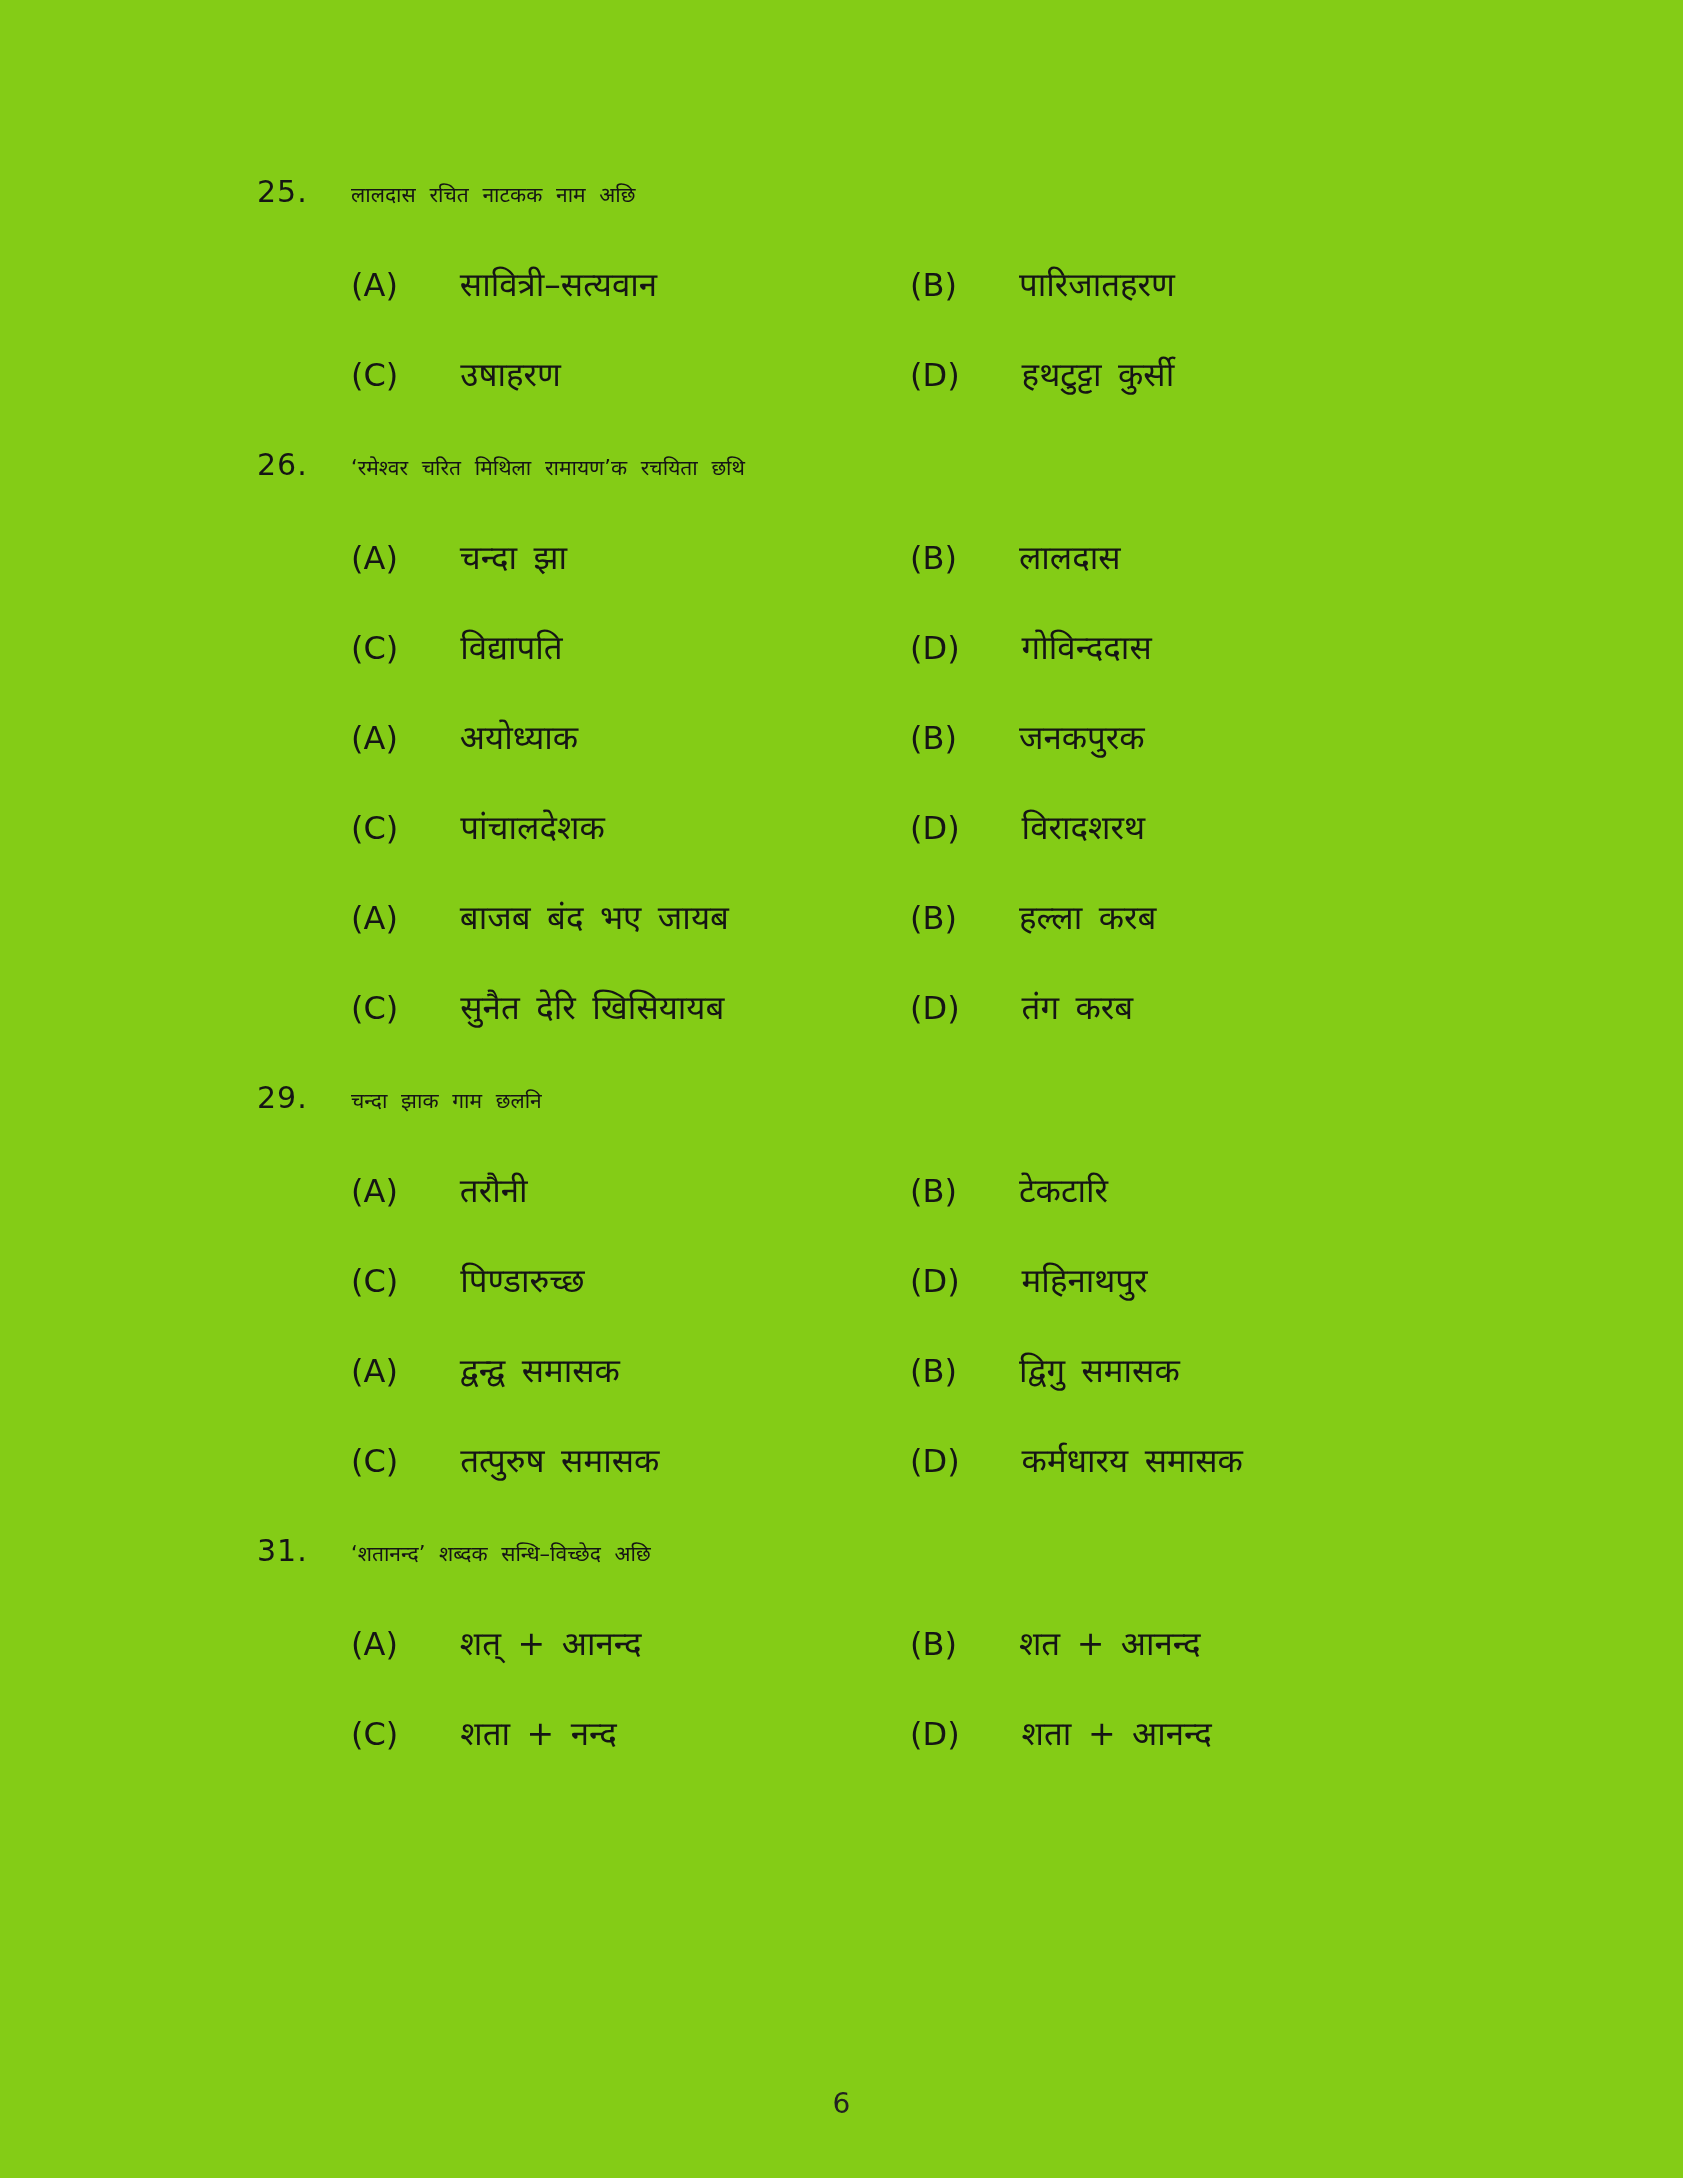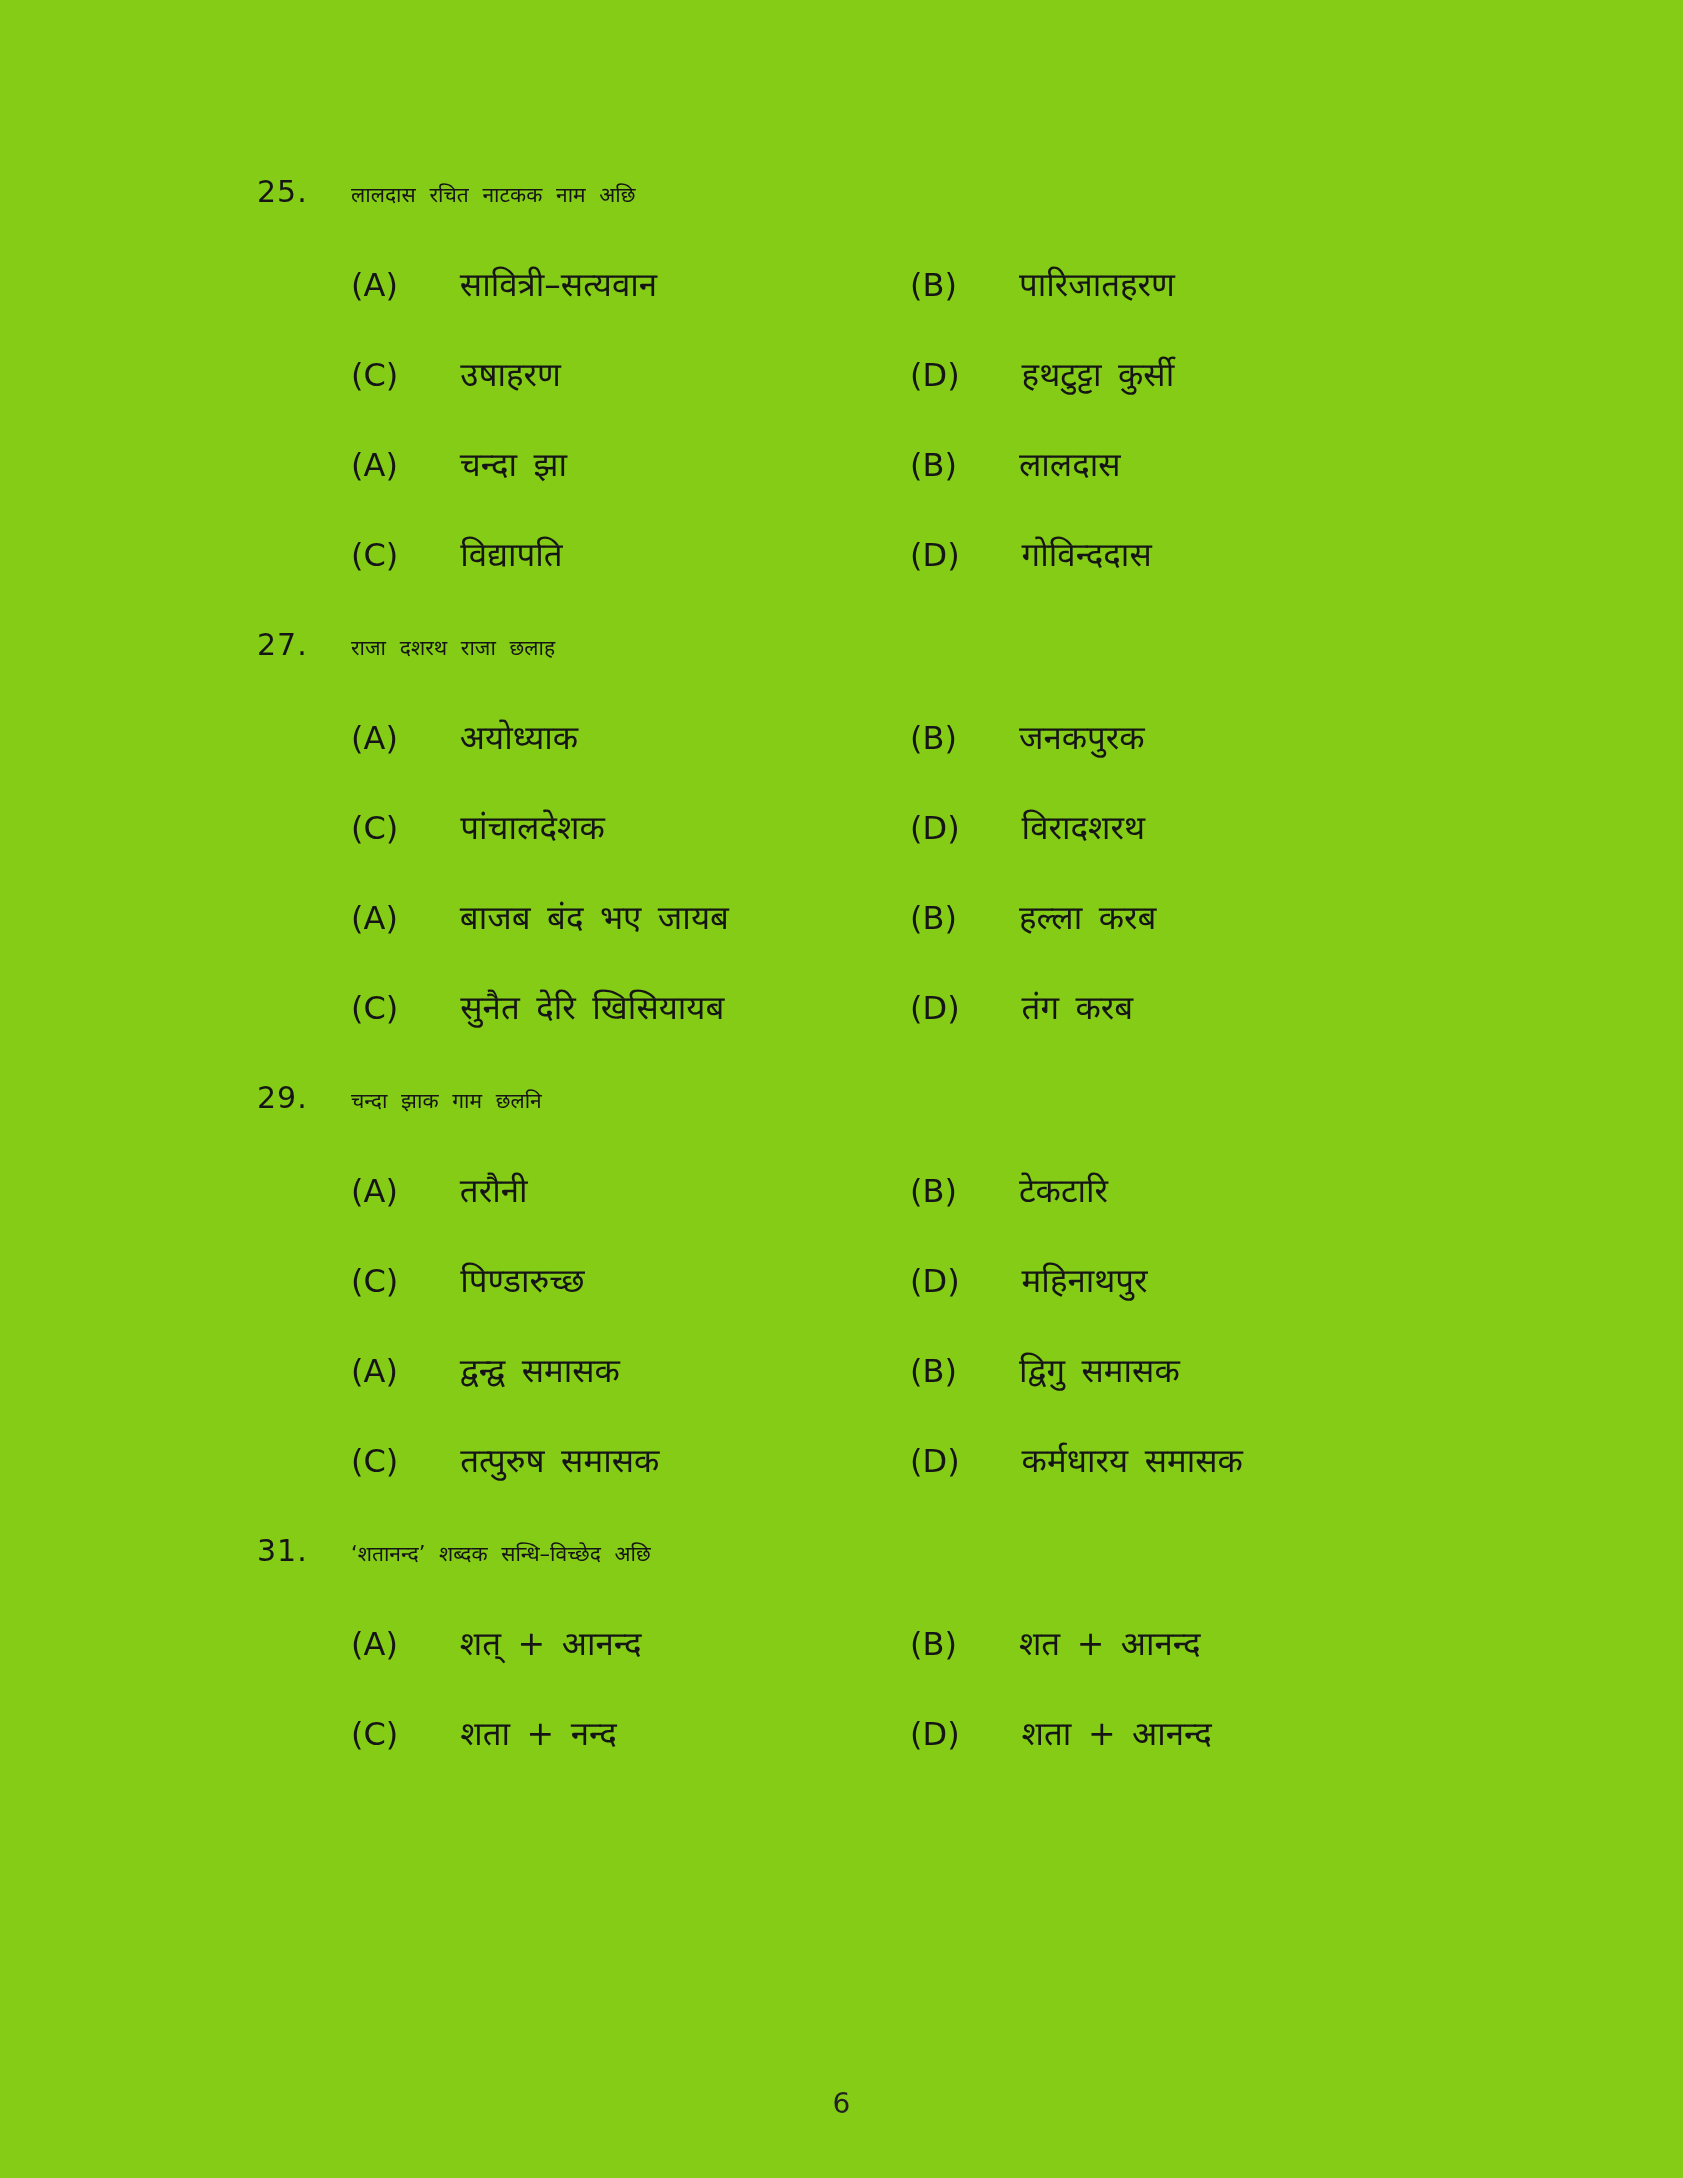--- a/index.html
+++ b/index.html
@@ -96,20 +96,24 @@
             <span class="opt-text">उषाहरण</span>
           </span>
         <span class="opt">
             <span class="opt-label">(D)</span>
             <span class="opt-text">हथटुट्टा कुर्सी</span>
           </span>
       </div>
     </div>
 
     <div class="q">
+      <div class="q-head">
+        <span class="q-num">26.</span>
+        <span class="q-text">‘रमेश्वर चरित मिथिला रामायण’क रचयिता छथि</span>
+      </div>
       <div class="opts">
         <span class="opt">
             <span class="opt-label">(A)</span>
             <span class="opt-text">चन्दा झा</span>
           </span>
         <span class="opt">
             <span class="opt-label">(B)</span>
             <span class="opt-text">लालदास</span>
           </span>
         <span class="opt">
@@ -117,24 +121,20 @@
             <span class="opt-text">विद्यापति</span>
           </span>
         <span class="opt">
             <span class="opt-label">(D)</span>
             <span class="opt-text">गोविन्ददास</span>
           </span>
       </div>
     </div>
 
     <div class="q">
-      <div class="q-head">
-        <span class="q-num">27.</span>
-        <span class="q-text">राजा दशरथ राजा छलाह</span>
-      </div>
       <div class="opts">
         <span class="opt">
             <span class="opt-label">(A)</span>
             <span class="opt-text">अयोध्याक</span>
           </span>
         <span class="opt">
             <span class="opt-label">(B)</span>
             <span class="opt-text">जनकपुरक</span>
           </span>
         <span class="opt">

